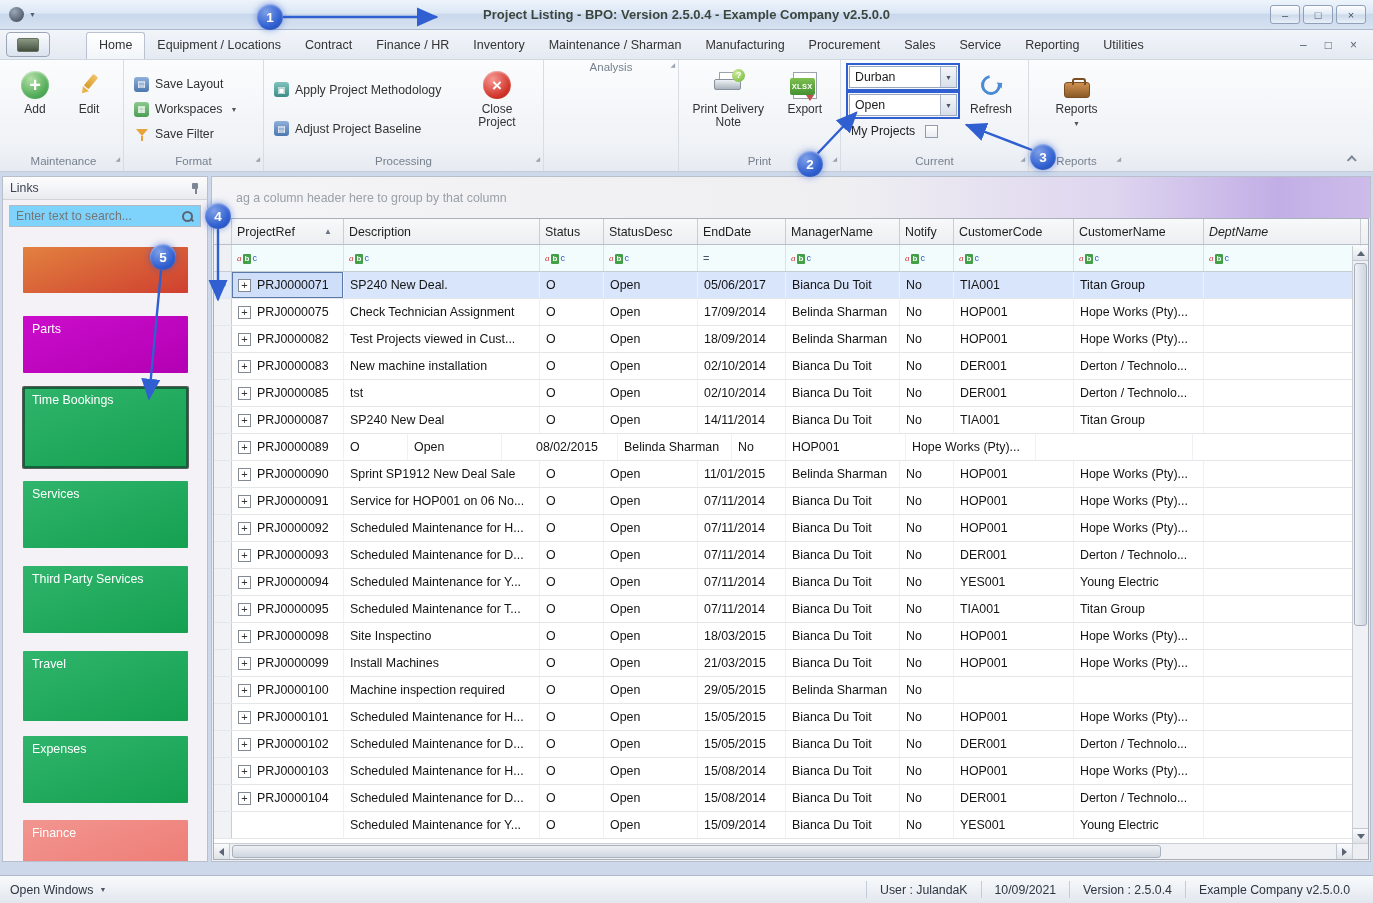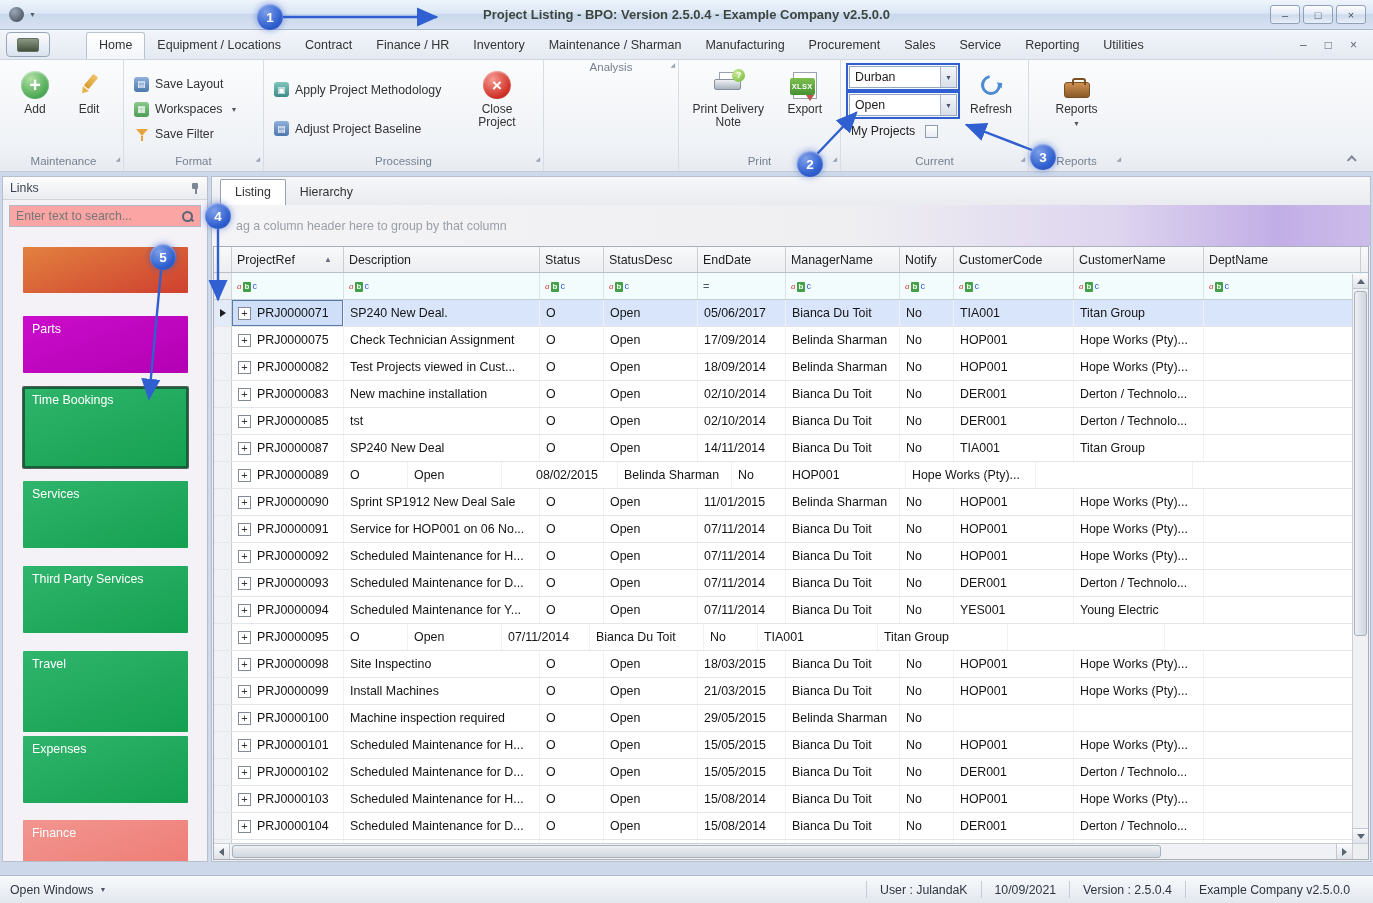--- a/index.html
+++ b/index.html
@@ -78,21 +78,21 @@
 .chk{width:13px;height:13px;border:1px solid #8e9dad;background:linear-gradient(#fff,#e8ecf1);flex:none;}
 .ribbon-collapse{position:absolute;right:14px;bottom:6px;width:14px;height:12px;display:flex;align-items:center;justify-content:center;}
 .chev{width:7px;height:7px;border-left:2px solid #7e8798;border-top:2px solid #7e8798;transform:rotate(45deg) translateY(1px);}
 
 
 #sidebar{position:absolute;left:2px;top:176px;width:206px;height:686px;background:#f4f2f7;border:1px solid #b9bfca;display:flex;flex-direction:column;overflow:hidden;}
 .links-hd{height:23px;background:linear-gradient(#fdfdfe,#e9ebef);border-bottom:1px solid #cfd3da;display:flex;align-items:center;padding:0 7px;font-size:12.3px;color:#3c4350;flex:none;}
 .pin{margin-left:auto;position:relative;width:10px;height:13px;}
 .pin::before{content:"";position:absolute;left:2px;top:1px;width:6px;height:6px;background:#7d8694;border-radius:1px;}
 .pin::after{content:"";position:absolute;left:4.5px;top:7px;width:2px;height:5px;background:#7d8694;}
-.search{margin:5px 6px;height:22px;border:1px solid #b4bac4;background:#fca5a5;display:flex;align-items:center;padding:0 6px;flex:none;}
+.search{margin:5px 6px;height:22px;border:1px solid #b4bac4;background:#7dd3fc;display:flex;align-items:center;padding:0 6px;flex:none;}
 .search input{flex:1;border:none;outline:none;font:12.2px "Liberation Sans",sans-serif;color:#666;background:transparent;}
 .mag{position:relative;width:13px;height:13px;flex:none;}
 .mag::before{content:"";position:absolute;left:1px;top:1px;width:7px;height:7px;border:2px solid #5b6472;border-radius:50%;}
 .mag::after{content:"";position:absolute;left:9px;top:9px;width:4px;height:2px;background:#5b6472;transform:rotate(45deg);}
 #tiles{position:relative;flex:1;overflow:hidden;}
 .tile{position:absolute;left:20px;width:165px;border-radius:1px;}
 .tile-label{padding:6px 9px;font-size:12.4px;color:#fff;}
 .tile.selected{box-shadow:inset 0 0 0 2px #12633a,0 0 0 1px #5a5a5a;}
 
 
@@ -344,37 +344,33 @@
         </div>
         <div class="tile" style="top: 249px; height: 67px; background: linear-gradient(160deg, rgb(47, 181, 108), rgb(21, 160, 80));">
           <div class="tile-label">Services</div>
         </div>
         <div class="tile selected" style="top: 155px; height: 81px; background: linear-gradient(160deg, rgb(47, 181, 108), rgb(21, 160, 80));">
           <div class="tile-label">Time Bookings</div>
         </div>
         <div class="tile" style="top: 334px; height: 67px; background: linear-gradient(160deg, rgb(47, 181, 108), rgb(21, 160, 80));">
           <div class="tile-label">Third Party Services</div>
         </div>
-        <div class="tile" style="top: 419px; height: 81px; background: linear-gradient(160deg, rgb(47, 181, 108), rgb(21, 160, 80));">
+        <div class="tile" style="top: 419px; height: 70px; background: linear-gradient(160deg, rgb(47, 181, 108), rgb(21, 160, 80));">
           <div class="tile-label">Travel</div>
         </div>
         <div class="tile" style="top: 588px; height: 46px; background: linear-gradient(160deg, rgb(242, 149, 143), rgb(238, 125, 118));">
           <div class="tile-label">Finance</div>
         </div>
         <div class="tile" style="top: 504px; height: 67px; background: linear-gradient(160deg, rgb(47, 181, 108), rgb(21, 160, 80));">
           <div class="tile-label">Expenses</div>
         </div>
       </div>
   </div>
 
   <div id="content">
-    <div class="tabstrip" id="content-tabs">
-        <div class="ctab active">Listing</div>
-        <div class="ctab">Hierarchy</div>
-      </div>
     <div class="groupbar">
       <span>ag a column header here to group by that column</span>
     </div>
     <div class="gridwrap">
       <div class="ghead">
           <div class="rind-h"></div>
           <div class="hcell" style="width: 112px;">
             <span>ProjectRef</span>
             <span class="sort">▲</span>
           </div>
@@ -395,21 +391,21 @@
           </div>
           <div class="hcell" style="width: 54px;">
             <span>Notify</span>
           </div>
           <div class="hcell" style="width: 120px;">
             <span>CustomerCode</span>
           </div>
           <div class="hcell" style="width: 130px;">
             <span>CustomerName</span>
           </div>
-          <div class="hcell" style="width: 157px;">
+          <div class="hcell" style="width: 157px; font-style: italic;">
             <span>DeptName</span>
           </div>
         </div>
       <div class="gfilter">
           <div class="rind-f"></div>
           <div class="fcell" style="width: 112px;">
             <span class="abc">
               <i>a</i>
               <b>b</b>
               <u>c</u>
@@ -668,20 +664,21 @@
             <div class="gcell" style="width: 120px;">YES001</div>
             <div class="gcell" style="width: 130px;">Young Electric</div>
             <div class="gcell" style="width: 157px;"></div>
           </div>
           <div class="grow">
             <div class="rind"></div>
             <div class="gcell" style="width: 112px;">
               <span class="expand">+</span>
               <span>PRJ0000095</span>
             </div>
+            <div class="gcell" style="width: 196px;">Scheduled Maintenance for T...</div>
             <div class="gcell" style="width: 64px;">O</div>
             <div class="gcell" style="width: 94px;">Open</div>
             <div class="gcell" style="width: 88px;">07/11/2014</div>
             <div class="gcell" style="width: 114px;">Bianca Du Toit</div>
             <div class="gcell" style="width: 54px;">No</div>
             <div class="gcell" style="width: 120px;">TIA001</div>
             <div class="gcell" style="width: 130px;">Titan Group</div>
             <div class="gcell" style="width: 157px;"></div>
           </div>
           <div class="grow">

